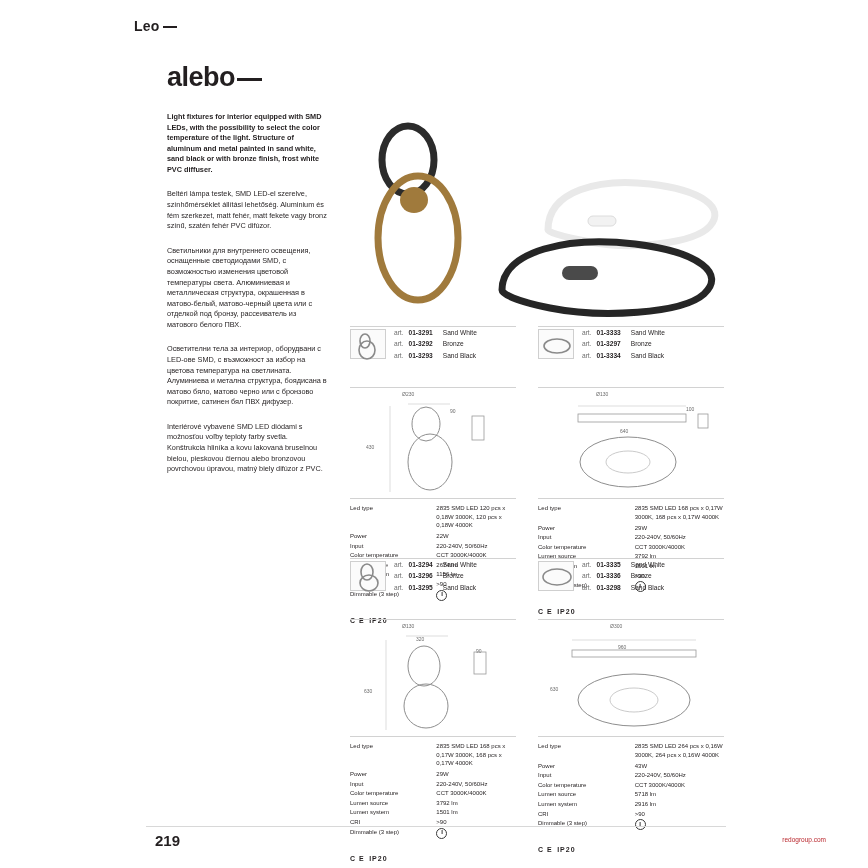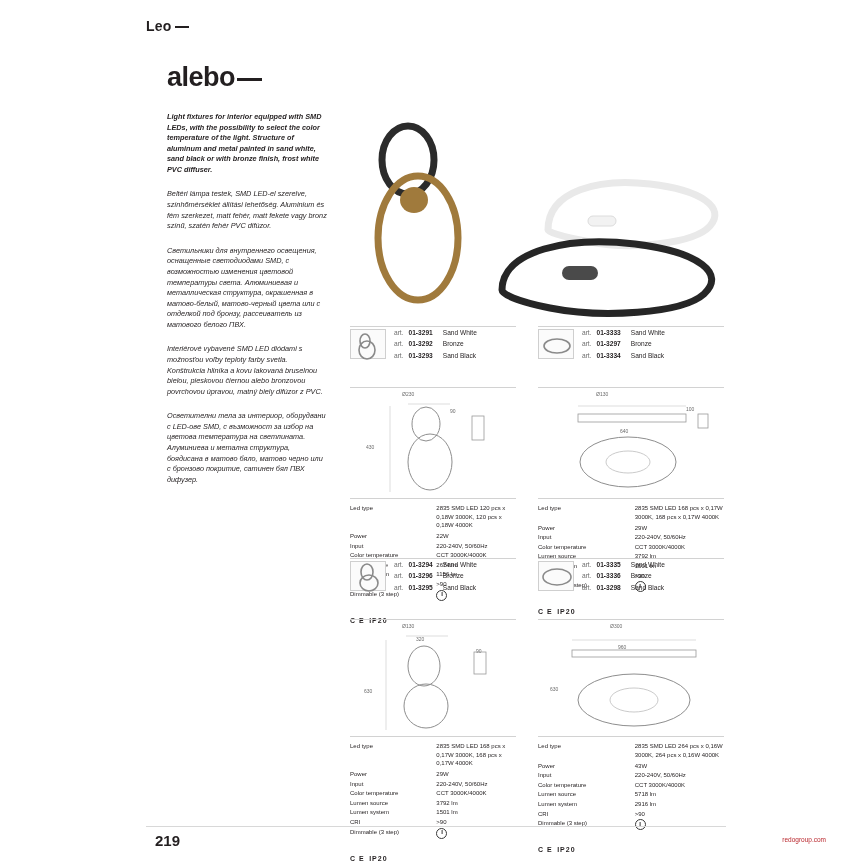--- a/index.html
+++ b/index.html
@@ -9,21 +9,21 @@
     background: #ffffff;
     font-family: "Liberation Sans", sans-serif;
     color: #231f20;
     position: relative;
     overflow: hidden;
   }
   .page { position:absolute; inset:0; }
 
   
   .brand {
-    position:absolute; left:146px; top:18px;
+    position:absolute; left:134px; top:18px;
     font-size:14px; font-weight:700; letter-spacing:0.2px;
   }
   .brand .bar {
     display:inline-block; width:14px; height:2px; background:#231f20;
     vertical-align:3px; margin-left:3px;
   }
 
   
   .info-title {
     position:absolute; left:167px; top:62px;
@@ -37,21 +37,20 @@
   
   .textcol {
     position:absolute; left:167px; top:112px; width:160px;
   }
   .textcol p {
     margin:0 0 14px 0;
     font-size:7.3px;
     line-height:1.45;
     font-weight:700;
     color:#231f20;
-    font-style:italic;
   }
   .textcol p.reg { font-weight:400; }
 
   
   .pageno {
     position:absolute; left:155px; top:832px;
     font-size:15px; font-weight:700;
   }
   .footer-line {
     position:absolute; left:146px; top:826px; width:580px; height:1px;
@@ -133,24 +132,24 @@
     <span>alebo</span><span class="bar"></span>
   </div>
 
   <div class="textcol">
     <p>Light fixtures for interior equipped with SMD LEDs, with the possibility to select the color temperature of the light.
 Structure of aluminum and metal painted in sand white, sand black or with bronze finish, frost white PVC diffuser.</p>
     <p class="reg">Beltéri lámpa testek, SMD LED-el szerelve, színhőmérséklet állítási lehetőség.
 Aluminium és fém szerkezet, matt fehér, matt fekete vagy bronz színű, szatén fehér PVC difúzor.</p>
     <p class="reg">Светильники для внутреннего освещения, оснащенные светодиодами SMD, с возможностью изменения цветовой температуры света.
 Алюминиевая и металлическая структура, окрашенная в матово-белый, матово-черный цвета или с отделкой под бронзу, рассеиватель из матового белого ПВХ.</p>
+    <p class="reg">Осветителни тела за интериор, оборудвани с LED-ове SMD, с възможност за избор на цветова температура на светлината.
+Алуминиева и метална структура, боядисана в матово бяло, матово черно или с бронзово покритие, сатинен бял ПВХ дифузер.</p>
     <p class="reg">Interiérové vybavené SMD LED diódami s možnosťou voľby teploty farby svetla.
 Konštrukcia hliníka a kovu lakovaná bruselnou bielou, pieskovou čiernou alebo bronzovou povrchovou úpravou, matný biely difúzor z PVC.</p>
-    <p class="reg">Осветителни тела за интериор, оборудвани с LED-ове SMD, с възможност за избор на цветова температура на светлината.
-Алуминиева и метална структура, боядисана в матово бяло, матово черно или с бронзово покритие, сатинен бял ПВХ дифузер.</p>
   </div>
 
   <svg class="imgcap" style="left:340px; top:120px;" width="200" height="200" viewBox="0 0 200 200">
     <ellipse cx="68" cy="40" rx="26" ry="34" fill="none" stroke="#2b2b2b" stroke-width="7"></ellipse>
     <ellipse cx="78" cy="118" rx="40" ry="62" fill="none" stroke="#a07a3c" stroke-width="7"></ellipse>
     <ellipse cx="74" cy="80" rx="14" ry="13" fill="#a07a3c"></ellipse>
   </svg>
 
   <svg class="imgcap" style="left:530px; top:170px;" width="210" height="90" viewBox="0 0 210 90">
     <path d="M18 60 C 18 20, 70 8, 120 14 C 172 20, 196 38, 180 56 C 164 74, 100 80, 60 72 C 30 66, 18 62, 18 60 Z" fill="none" stroke="#e9e9e9" stroke-width="7"></path>

